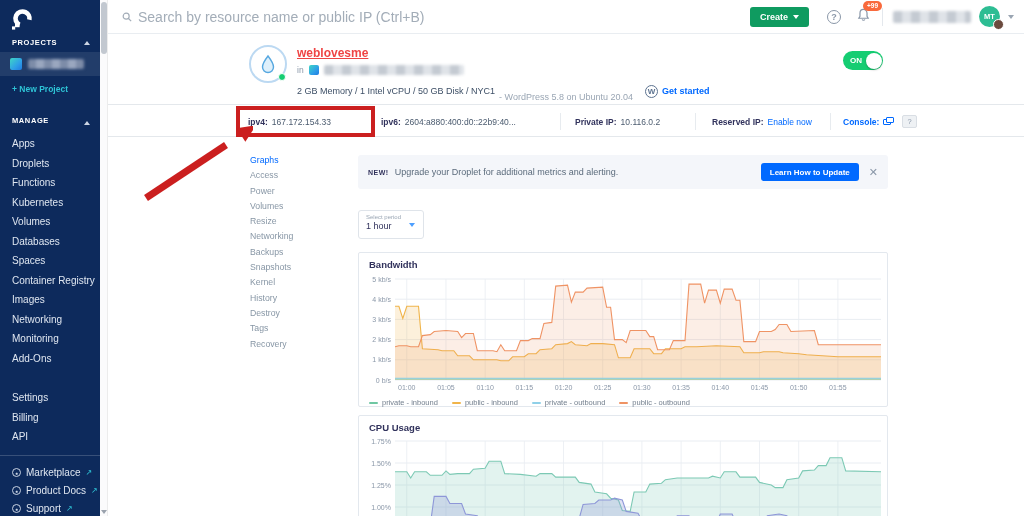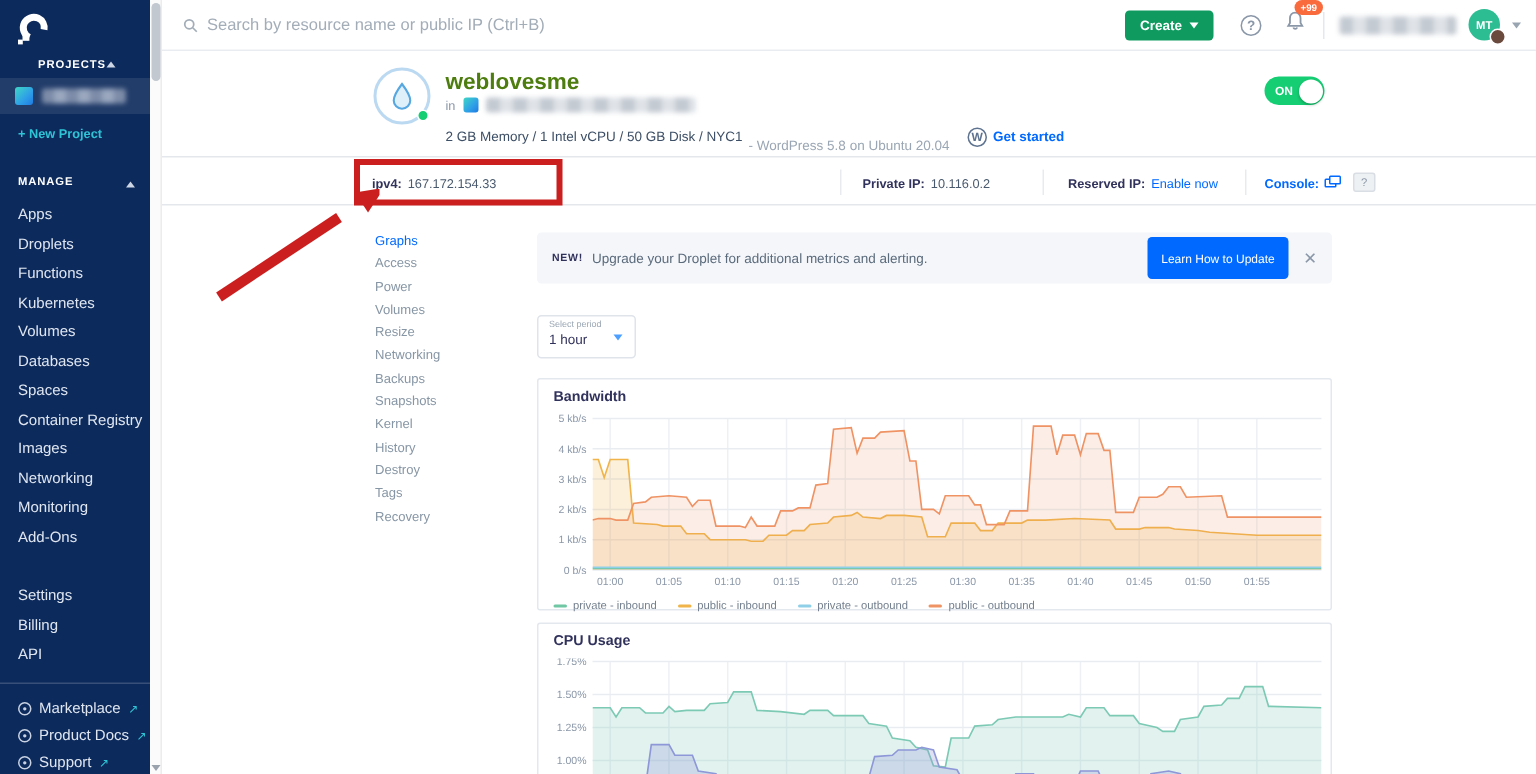--- a/index.html
+++ b/index.html
@@ -22,34 +22,34 @@
   .side-item { color:#dfe6f0; font-size:10px; height:11px; line-height:11px; cursor:pointer; }
   .side-group { position:absolute; left:12px; display:flex; flex-direction:column; gap:8.5px; }
   .side-div { position:absolute; left:0; top:455px; width:100px; height:1px; background:rgba(255,255,255,.18); }
   .ext-row { display:flex; align-items:center; gap:5px; height:11px; }
   .ext-circ { width:9px; height:9px; border:1px solid #c8d2e2; border-radius:50%; flex:none; display:flex; align-items:center; justify-content:center; color:#c8d2e2; font-size:5px; }
   .ext-arrow { color:#2ec4d6; font-size:8px; }
 
   
   .topbar { position:absolute; left:108px; top:0; width:916px; height:34px; background:#fff; border-bottom:1px solid #e9edf1; z-index:4; display:flex; align-items:center; }
   .search-wrap { display:flex; align-items:center; gap:6px; margin-left:14px; flex:1; }
-  .search-ph { color:#a3adb8; font-size:11px; }
+  .search-ph { color:#a3adb8; font-size:14px; }
   .create-btn { background:#0f9b60; color:#fff; font-size:9px; font-weight:bold; border:none; border-radius:3px; height:20px; padding:0 10px; display:flex; align-items:center; gap:5px; cursor:pointer; }
   .tri-down { width:0; height:0; border-left:3.5px solid transparent; border-right:3.5px solid transparent; border-top:4px solid #fff; }
   .help-circ { width:14px; height:14px; border:1.3px solid #8a97a8; border-radius:50%; color:#8a97a8; font-size:9px; font-weight:bold; display:flex; align-items:center; justify-content:center; cursor:pointer; }
   .badge { position:absolute; top:-7px; left:6px; background:#f96a3d; color:#fff; font-size:6.5px; font-weight:bold; border-radius:7px; padding:1.5px 4px; }
   .tb-div { width:1px; height:18px; background:#e4e8ed; margin:0 10px 0 12px; }
   .avatar { width:21px; height:21px; border-radius:50%; background:#2dbd93; color:#fff; font-size:7.5px; font-weight:bold; display:flex; align-items:center; justify-content:center; }
   .avatar-sm { position:absolute; right:-4px; bottom:-3px; width:11px; height:11px; border-radius:50%; background:#6b4a3e; border:1.5px solid #fff; }
   .chev-gray { width:0; height:0; border-left:3px solid transparent; border-right:3px solid transparent; border-top:4px solid #9aa5b2; }
 
   
   .drop-icon { position:absolute; left:249px; top:45px; width:38px; height:38px; border:2px solid #bcd9f2; border-radius:50%; background:#fff; display:flex; align-items:center; justify-content:center; }
   .status-dot { position:absolute; right:-1px; bottom:0px; width:8px; height:8px; border-radius:50%; background:#15cd72; border:1.5px solid #fff; }
-  .d-title { position:absolute; left:297px; top:46px; font-size:15px; font-weight:bold; color:#4d7c0f; }
+  .d-title { position:absolute; left:297px; top:46px; font-size:12px; font-weight:bold; color:#ef4444;text-decoration:underline; }
   .d-line2 { position:absolute; left:297px; top:65px; display:flex; align-items:center; gap:5px; font-size:8.5px; color:#8a97a8; }
   .d-line3 { position:absolute; left:297px; top:80px; font-size:9px; display:flex; align-items:center; gap:4px; }
   .specs-dark { color:#3d4f66; }
   .specs-gray { color:#9aa6b4;margin-top:12px; }
   .link { color:#0069ff; cursor:pointer; }
   .wp-circ { width:13px; height:13px; border-radius:50%; border:1.5px solid #5d7390; color:#5d7390; font-size:8px; font-weight:bold; display:flex; align-items:center; justify-content:center; margin-left:8px; }
   .toggle { position:absolute; left:843px; top:51px; width:40px; height:19px; background:#15cd72; border-radius:10px; cursor:pointer; }
   .toggle-txt { position:absolute; left:7px; top:5px; color:#fff; font-size:8px; font-weight:bold; }
   .toggle-knob { position:absolute; right:1.5px; top:1.5px; width:16px; height:16px; background:#fff; border-radius:50%; box-shadow:0 1px 2px rgba(0,0,0,.25); }
 
@@ -65,21 +65,21 @@
 
   
   .subnav { position:absolute; left:250px; top:155px; display:flex; flex-direction:column; gap:4.3px; }
   .subnav span { font-size:8.7px; color:#8796a5; height:11px; line-height:11px; cursor:pointer; }
   .subnav span.active { color:#0069ff; }
 
   
   .banner { position:absolute; left:358px; top:155px; width:530px; height:34px; background:#f4f6fa; border-radius:3px; display:flex; align-items:center; padding:0 10px; }
   .banner-tag { color:#31325c; font-size:7px; font-weight:bold; letter-spacing:.5px; margin-right:6px; }
   .banner-msg { color:#5b6b7c; font-size:9px; flex:1; }
-  .banner-btn { background:#0069ff; color:#fff; font-size:8px; font-weight:normal; border:none; border-radius:3px; height:28px; padding:0 9px; cursor:pointer; }
+  .banner-btn { background:#0069ff; color:#fff; font-size:8px; font-weight:bold; border:none; border-radius:3px; height:18px; padding:0 9px; cursor:pointer; }
   .banner-x { color:#8a97a8; font-size:11px; margin-left:10px; cursor:pointer; }
 
   
   .period { position:absolute; left:358px; top:210px; width:66px; height:29px; background:#fff; border:1px solid #dfe4ea; border-radius:3px; padding:3px 7px; cursor:pointer; }
   .period-label { font-size:6px; color:#9aa6b4; }
   .period-val { font-size:9px; color:#31325c; margin-top:1px; }
   .period-chev { position:absolute; right:8px; top:12px; width:0; height:0; border-left:3.5px solid transparent; border-right:3.5px solid transparent; border-top:4.5px solid #4d9fff; }
 
   
   .card { position:absolute; left:358px; width:530px; background:#fff; border:1px solid #e3e8ee; border-radius:2px; }
@@ -96,21 +96,21 @@
 </head>
 <body>
 
 <aside class="sidebar">
   <svg class="abs" style="left:10px;top:8px" width="24" height="24" viewBox="0 0 24 24">
     <circle cx="12.5" cy="10.5" r="7" fill="none" stroke="#ffffff" stroke-width="4.6" stroke-dasharray="31 13" transform="rotate(115 12.5 10.5)"></circle>
     <rect x="5" y="14.6" width="4.6" height="4.6" fill="#ffffff"></rect>
     <rect x="2" y="18.4" width="3.2" height="3.2" fill="#ffffff"></rect>
   </svg>
 
-  <div class="abs" style="left:12px;top:38px;width:78px;display:flex;justify-content:center;align-items:center">
+  <div class="abs" style="left:12px;top:38px;width:78px;display:flex;justify-content:space-between;align-items:center">
     <span class="side-header">PROJECTS</span>
     <span class="chev-up"></span>
   </div>
 
   <div class="proj-row">
     <span class="proj-icon"></span>
     <span class="blur-dark" style="width:56px;height:10px"></span>
   </div>
 
   <div class="abs new-proj" style="left:12px;top:84px">+ New Project</div>
@@ -222,20 +222,24 @@
 </div>
 <div class="toggle">
   <span class="toggle-txt">ON</span>
   <span class="toggle-knob"></span>
 </div>
 
 <div class="ipbar">
   <div class="ip-cell" style="left:140px">
     <span class="ip-label">ipv4:</span>
     <span class="ip-val">167.172.154.33</span>
+  </div>
+  <div class="ip-cell" style="left:273px">
+    <span class="ip-label">ipv6:</span>
+    <span class="ip-val">2604:a880:400:d0::22b9:40...</span>
   </div>
   <div class="ip-cell" style="left:467px">
     <span class="ip-label">Private IP:</span>
     <span class="ip-val">10.116.0.2</span>
   </div>
   <div class="ip-cell" style="left:604px">
     <span class="ip-label">Reserved IP:</span>
     <span class="link">Enable now</span>
   </div>
   <div class="ip-cell" style="left:735px">

